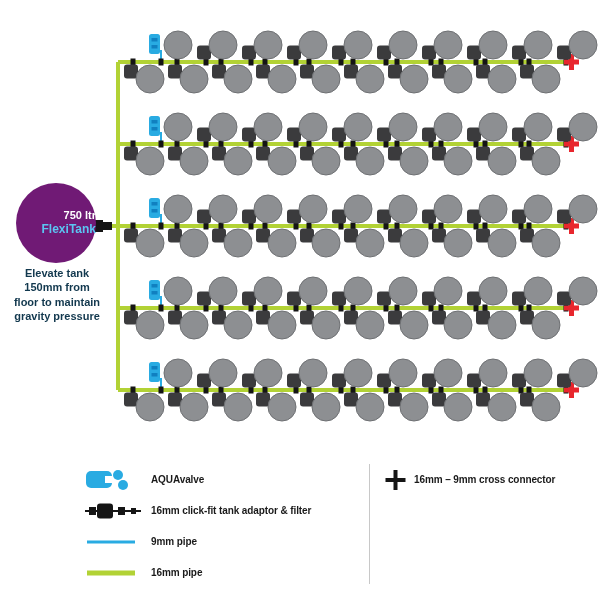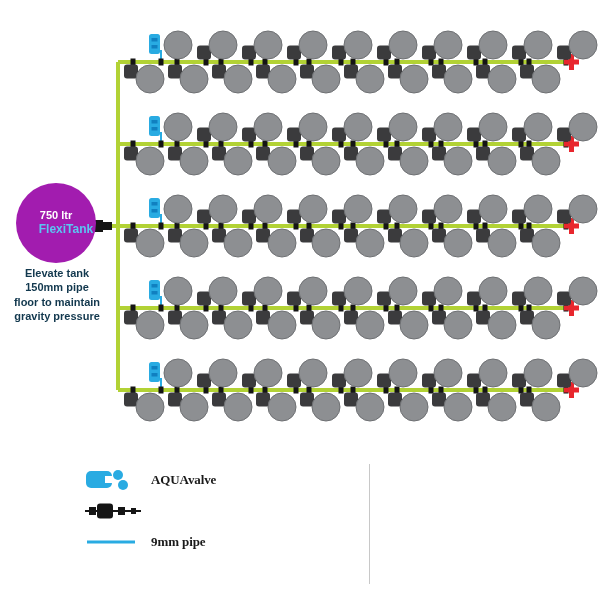--- a/index.html
+++ b/index.html
@@ -12,21 +12,21 @@
   #tank-note{position:absolute;left:1px;top:266px;width:112px;text-align:center;font-size:11px;font-weight:bold;
              white-space:pre-line;line-height:1.3;}
   #legend{position:absolute;left:0;top:458px;width:600px;height:138px;}
   .legend-col{position:absolute;top:6px;display:flex;flex-direction:column;}
   #legend-left{left:85px;width:282px;}
   #legend-right{left:382px;width:214px;}
   .legend-item{display:flex;align-items:center;height:31px;}
   .icon-cell{flex:0 0 auto;display:flex;align-items:center;}
   #legend-left .icon-cell{width:66px;}
   #legend-right .icon-cell{width:32px;}
-  .legend-label{font-size:13px;font-weight:bold;white-space:nowrap;letter-spacing:-0.1px;font-family:Liberation Serif, serif;}
+  .legend-label{font-size:10px;font-weight:bold;white-space:nowrap;letter-spacing:-0.1px;}
   #legend-divider{position:absolute;left:369px;top:464px;width:1px;height:120px;background:#c8c8c8;}
 </style>
 </head>
 <body>
 
 <svg id="diagram" viewBox="0 0 600 455">
     <line x1="118" y1="62" x2="118" y2="390" stroke="#b2d235" stroke-width="4"></line>
     <line x1="97" y1="226" x2="118" y2="226" stroke="#b2d235" stroke-width="4"></line>
     <rect x="95" y="220" width="8" height="12" fill="#151515"></rect>
     <rect x="103" y="222" width="9" height="8" fill="#151515"></rect>
@@ -450,26 +450,26 @@
     <rect x="388" y="392.5" width="14" height="14" rx="3" fill="#3b3b3d"></rect>
     <circle cx="414" cy="407" r="14" fill="#8d8f92" stroke="#6e7073" stroke-width="1"></circle>
     <rect x="432" y="392.5" width="14" height="14" rx="3" fill="#3b3b3d"></rect>
     <circle cx="458" cy="407" r="14" fill="#8d8f92" stroke="#6e7073" stroke-width="1"></circle>
     <rect x="476" y="392.5" width="14" height="14" rx="3" fill="#3b3b3d"></rect>
     <circle cx="502" cy="407" r="14" fill="#8d8f92" stroke="#6e7073" stroke-width="1"></circle>
     <rect x="520" y="392.5" width="14" height="14" rx="3" fill="#3b3b3d"></rect>
     <circle cx="546" cy="407" r="14" fill="#8d8f92" stroke="#6e7073" stroke-width="1"></circle>
   </svg>
 
-<div id="tank" style="background: #a21caf;">
+<div id="tank" style="background: #701a75; align-items: flex-end;">
   <span class="t1" style="color: rgb(255, 255, 255);">750 ltr</span>
   <span class="t2" style="color: rgb(91, 197, 242);">FlexiTank</span>
 </div>
 <div id="tank-note" style="color: rgb(18, 56, 78);">Elevate tank
-150mm pipe
+150mm from
 floor to maintain
 gravity pressure</div>
 
 <div id="legend">
   <div id="legend-left" class="legend-col">
       <div class="legend-item">
         <span class="icon-cell">
           <svg width="56" height="26" viewBox="0 0 56 26">
             <rect x="1" y="4" width="26" height="17" rx="5" fill="#29abe2"></rect>
             <rect x="20" y="9" width="7" height="7" fill="#ffffff"></rect>
@@ -482,26 +482,44 @@
       <div class="legend-item">
         <span class="icon-cell">
           <svg width="56" height="26" viewBox="0 0 56 26">
             <line x1="0" y1="13" x2="56" y2="13" stroke="#151515" stroke-width="2"></line>
             <rect x="4" y="9" width="7" height="8" fill="#151515"></rect>
             <rect x="12" y="5.5" width="16" height="15" rx="3" fill="#151515"></rect>
             <rect x="33" y="9" width="7" height="8" fill="#151515"></rect>
             <rect x="46" y="10" width="5" height="6" fill="#151515"></rect>
           </svg>
         </span>
+        <span class="legend-label" style="color: rgb(26, 26, 26);">16mm click-fit tank adaptor &amp; filter</span>
       </div>
       <div class="legend-item">
         <span class="icon-cell">
           <svg width="56" height="26" viewBox="0 0 56 26">
             <line x1="2" y1="13" x2="50" y2="13" stroke="#29abe2" stroke-width="3"></line>
           </svg>
         </span>
         <span class="legend-label" style="color: rgb(26, 26, 26);">9mm pipe</span>
       </div>
+      <div class="legend-item">
+        <span class="icon-cell">
+          <svg width="56" height="26" viewBox="0 0 56 26">
+            <line x1="2" y1="13" x2="50" y2="13" stroke="#b2d235" stroke-width="5"></line>
+          </svg>
+        </span>
+        <span class="legend-label" style="color: rgb(26, 26, 26);">16mm pipe</span>
+      </div>
     </div>
   <div id="legend-right" class="legend-col">
+      <div class="legend-item">
+        <span class="icon-cell">
+          <svg width="26" height="26" viewBox="0 0 26 26">
+            <rect x="11.5" y="3" width="4" height="20" fill="#151515"></rect>
+            <rect x="3.5" y="11" width="20" height="4" fill="#151515"></rect>
+          </svg>
+        </span>
+        <span class="legend-label" style="color: rgb(26, 26, 26);">16mm – 9mm cross connector</span>
+      </div>
     </div>
 </div>
 <div id="legend-divider"></div>
 
 </body></html>

